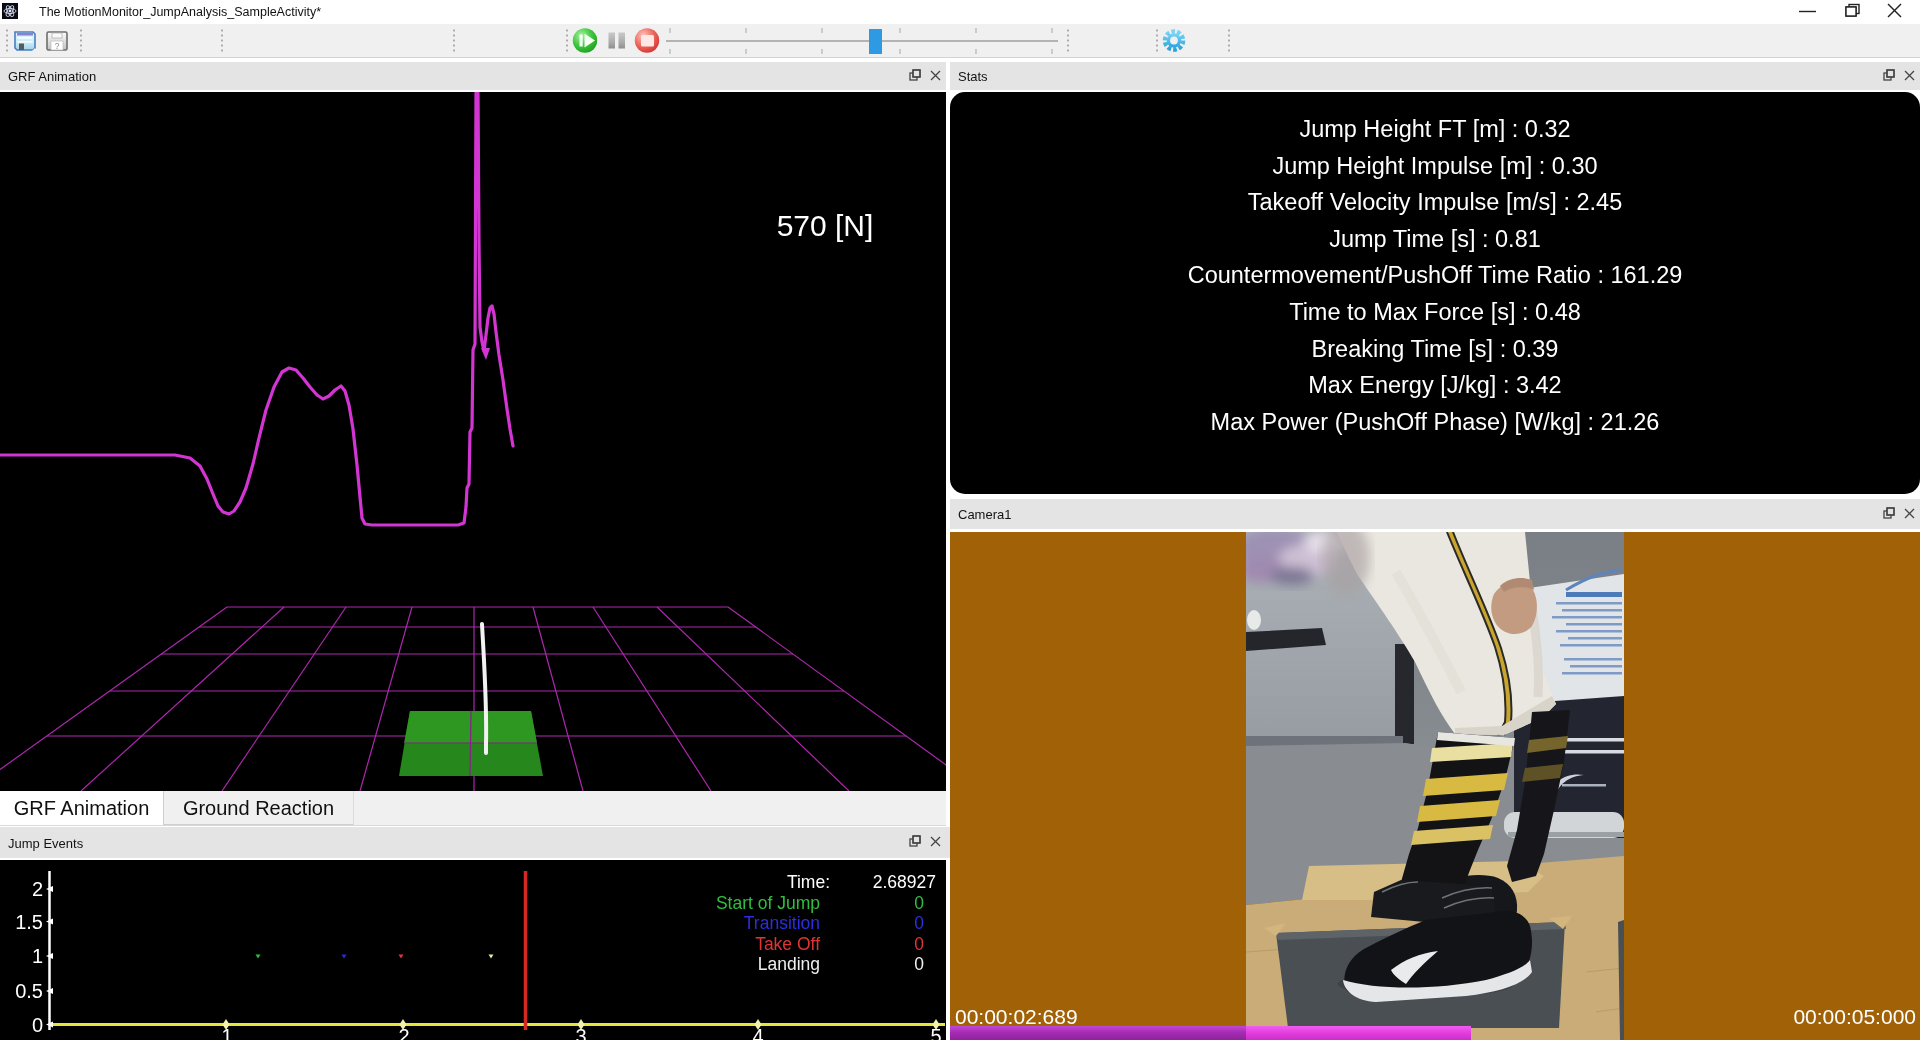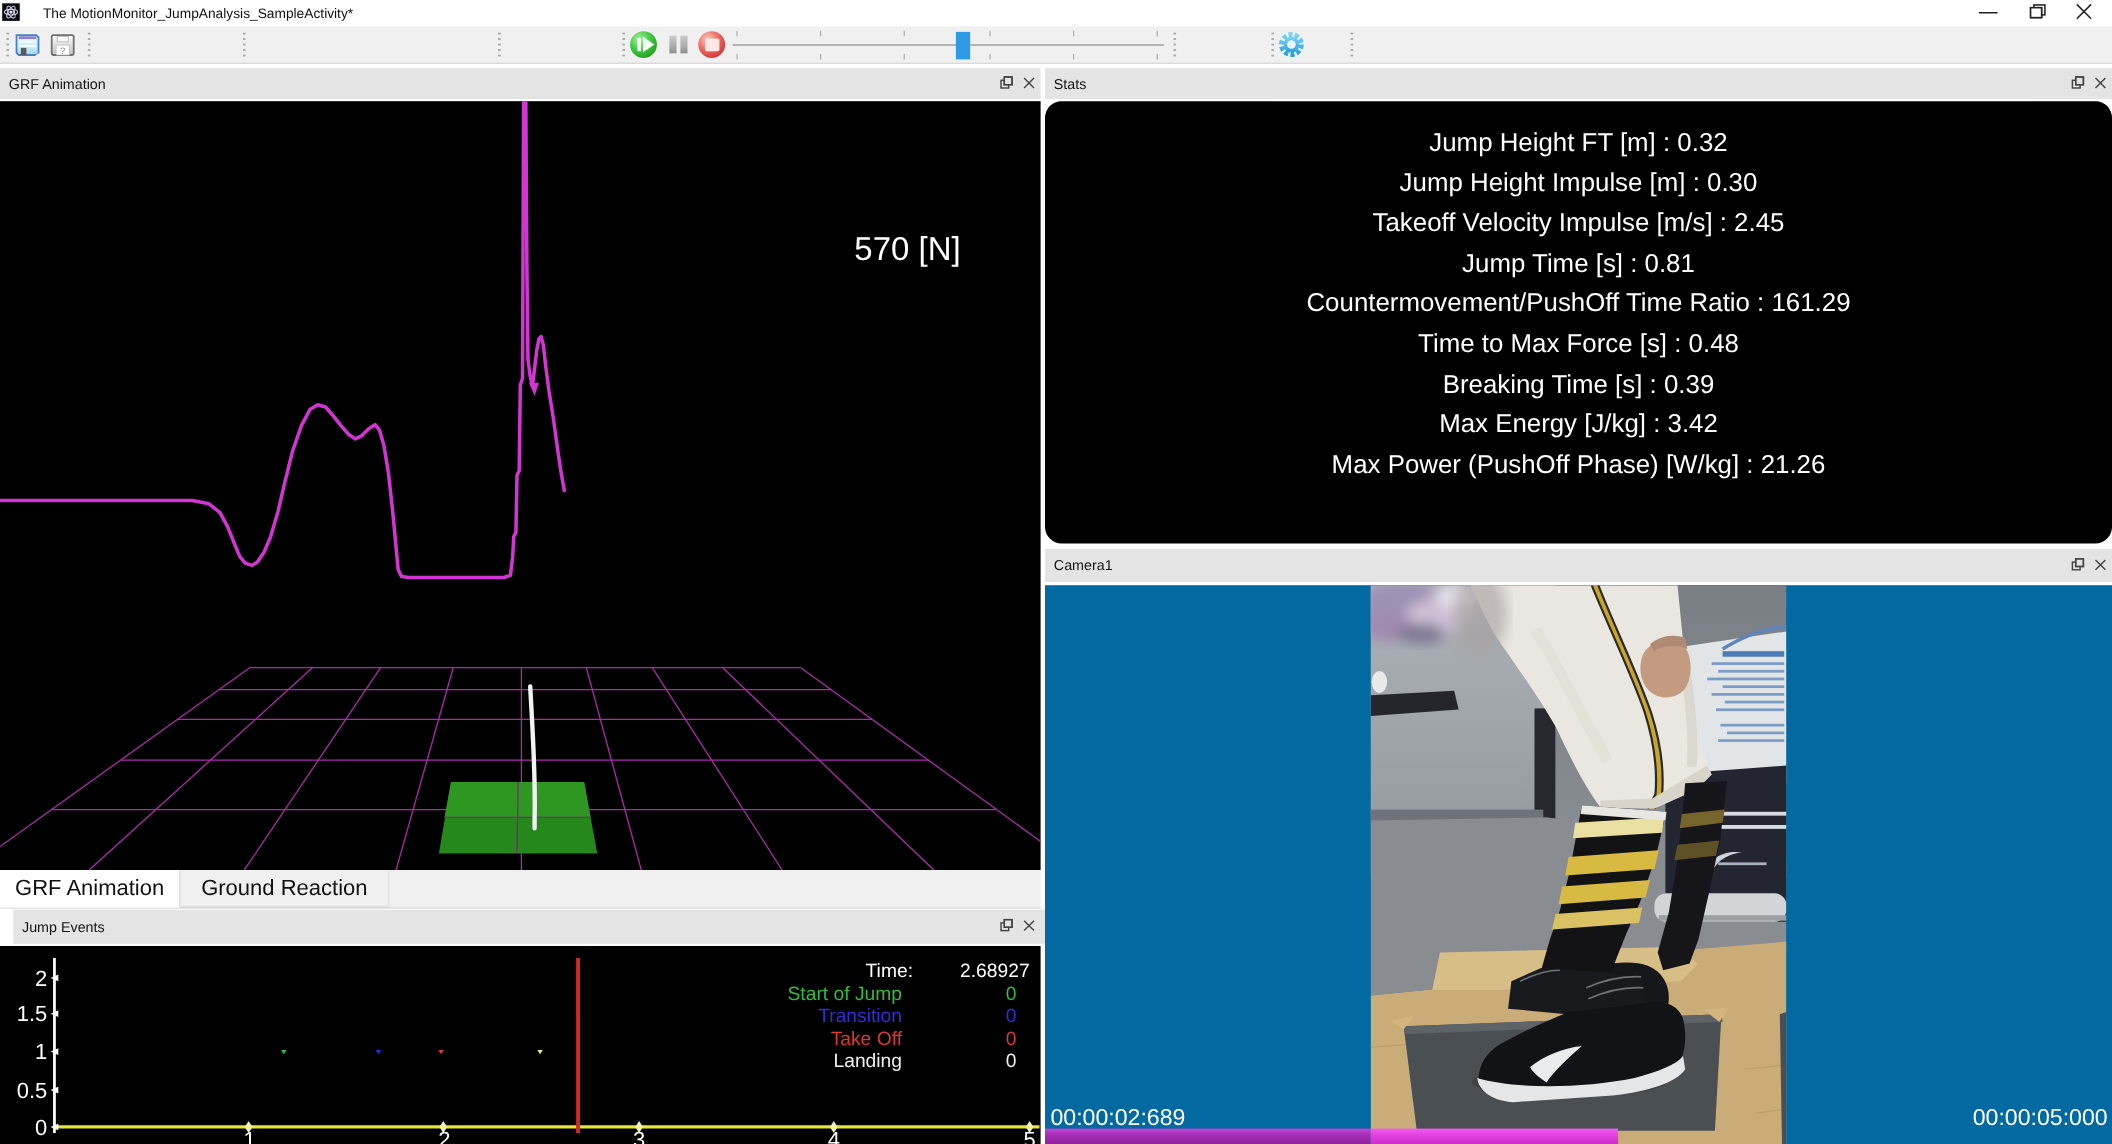--- a/index.html
+++ b/index.html
@@ -13,21 +13,21 @@
   border-bottom:1px solid #d4d4d4; }
 .grip { top:28px; width:4px; height:26px;
   background-image:radial-gradient(circle, #a9a9a9 1px, transparent 1.2px);
   background-size:4px 5px; background-repeat:repeat-y; }
 .phead { background:#e4e4e4; color:#131313; font-size:13px; }
 .phead .ptitle { position:absolute; left:8px; top:50%; transform:translateY(-50%); }
 .black { background:#000; }
 #statsbody { left:950px; top:92px; width:970px; height:402px; background:#000;
   color:#fff; font-size:23.5px; text-align:center; padding-top:19px;border-radius:15px; }
 #statsbody div { height:36.6px; line-height:36.6px; }
-#cambody { left:950px; top:532px; width:970px; height:508px; background:#0369a1; overflow:hidden; }
+#cambody { left:950px; top:532px; width:970px; height:508px; background:#a16207; overflow:hidden; }
 #tabbar { left:0; top:791px; width:946px; height:35px; background:#f0f0f0;
   border-bottom:1px solid #d9d9d9; }
 .tab { position:absolute; top:791px; height:34px; font-size:20px; color:#101010; text-align:center; }
 #tab1 { left:0; width:164px; background:#fff; border-right:1px solid #cfcfcf; line-height:34px; }
 #tab2 { left:164px; width:190px; line-height:34px; border-right:1px solid #dcdcdc; border-bottom:1px solid #cfcfcf;}
 .ts { color:#fff; font-size:21px; }
 </style>
 </head>
 <body>
 
@@ -198,21 +198,21 @@
 <polygon points="481,256 490,256 486,268" fill="#d335d3"></polygon>
 <text x="825" y="144" font-size="30" fill="#fff" text-anchor="middle" font-family="Liberation Sans">570 [N]</text>
 
 <path d="M 482 532 C 484 570, 487 610, 486 653 L 486 661" stroke="#f2f2f2" stroke-width="4" fill="none" stroke-linecap="round"></path>
 </svg>
 
 <div class="abs" id="tabbar"></div>
 <div class="abs tab" id="tab1">GRF Animation</div>
 <div class="abs tab" id="tab2">Ground Reaction Force</div>
 
-<div class="abs phead" style="left:12px; top:827px; width:964px; height:31px;">
+<div class="abs phead" style="left:0; top:827px; width:964px; height:31px;">
   <span class="ptitle">Jump Events</span>
 </div>
 <svg class="abs" style="left:904px; top:835px" width="38" height="14" viewBox="0 0 38 14">
 <g stroke="#444" stroke-width="1.3" fill="none">
 <rect x="6" y="4" width="7" height="7"></rect>
       <rect x="9" y="1" width="7" height="7" fill="#e4e4e4"></rect>
       <rect x="9" y="1" width="7" height="7"></rect>
 <line x1="27" y1="2" x2="36" y2="11"></line>
       <line x1="36" y1="2" x2="27" y2="11"></line>
 </g>

